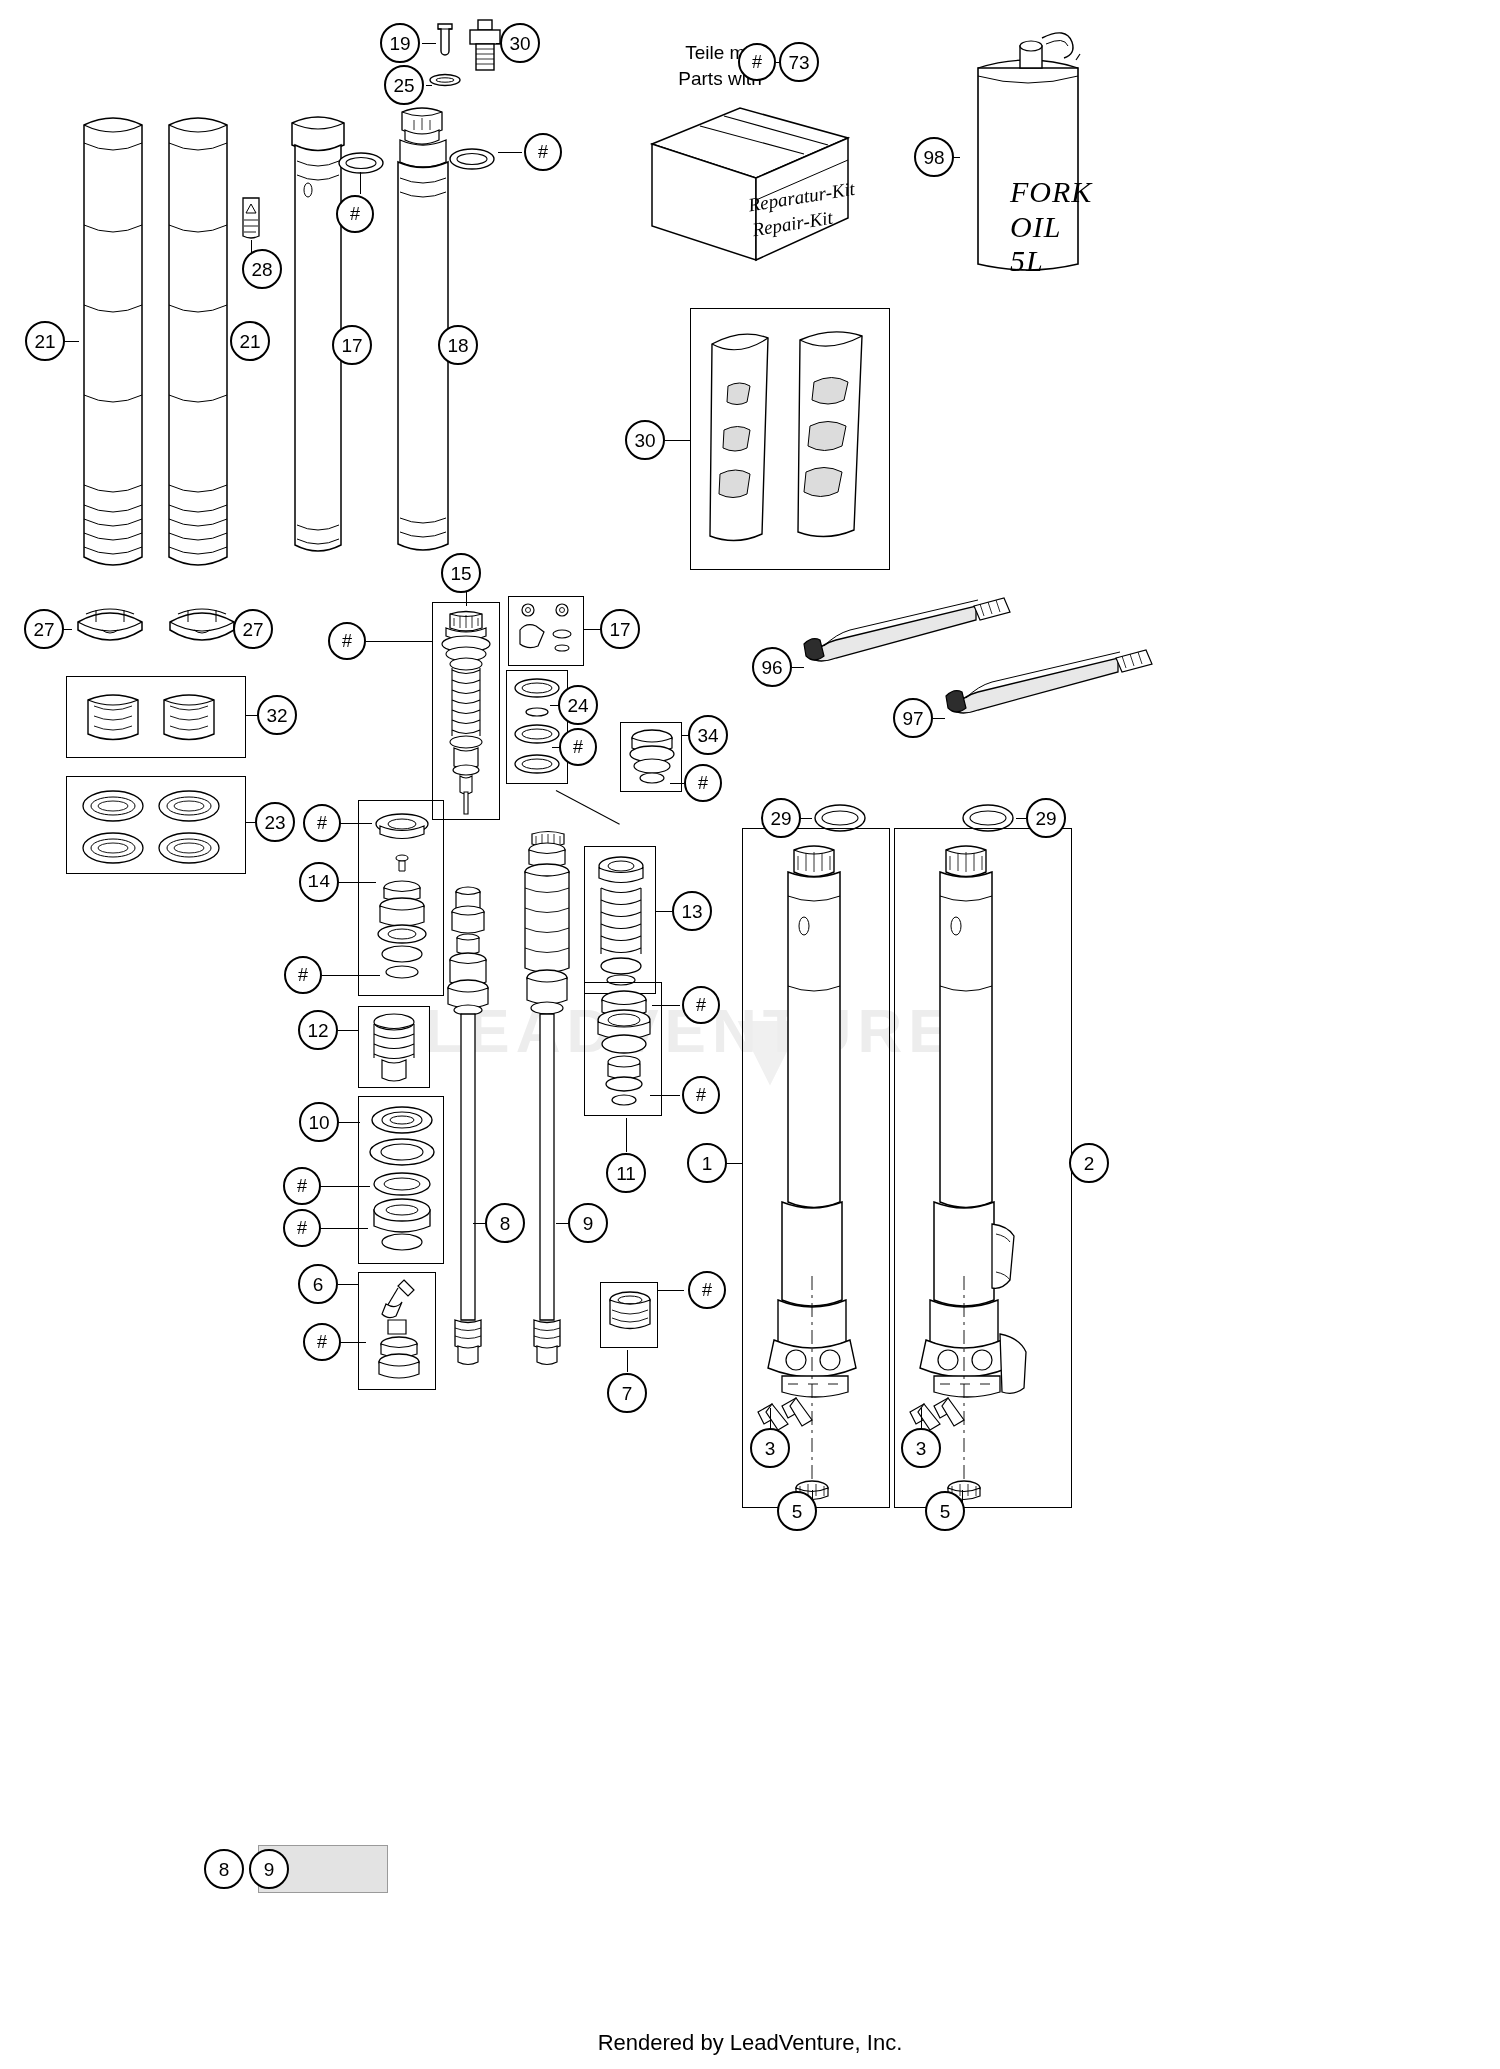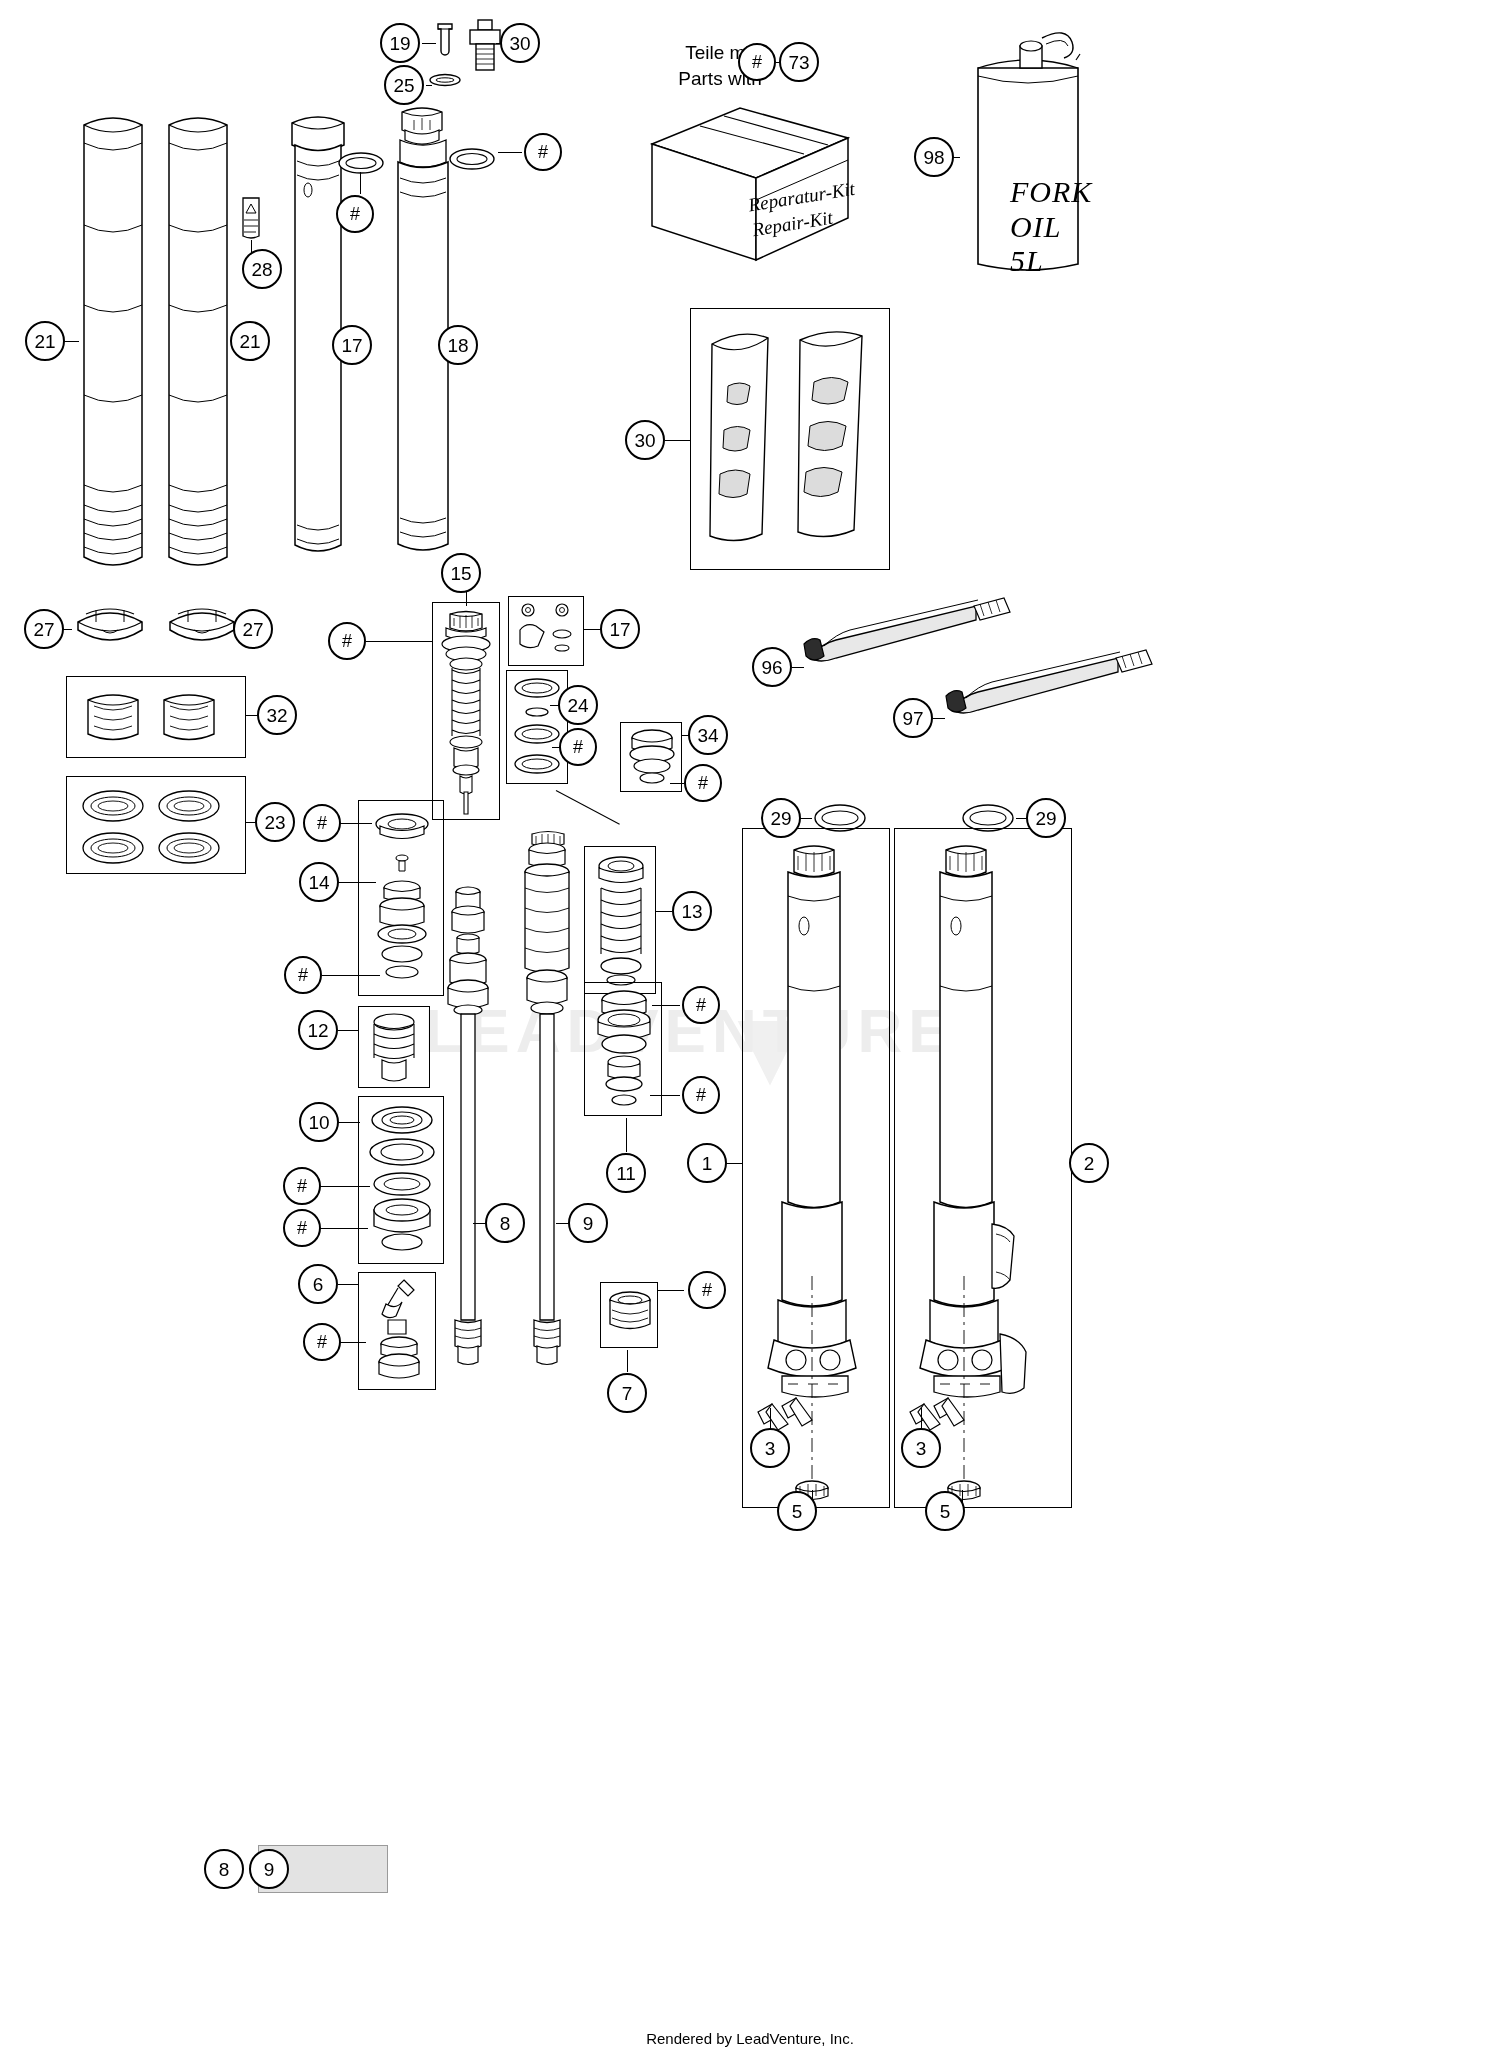--- a/index.html
+++ b/index.html
@@ -113,21 +113,21 @@
     user-select: none;
   }
 
   
   #footer {
     position: absolute;
     left: 0;
     top: 2030px;
     width: 1500px;
     text-align: center;
-    font-size: 15px;
+    font-size: 22px;
   }
 
   
   .part { position: absolute; }
   .part svg { display: block; overflow: visible; }
 
   
   .oil-label {
     position: absolute;
     font-family: "Liberation Serif", serif;
@@ -729,21 +729,21 @@
       <div class="bubble" style="left: 257px; top: 695px; width: 40px; height: 40px;">32</div>
       <div class="bubble" style="left: 255px; top: 802px; width: 40px; height: 40px;">23</div>
       <div class="bubble sm" style="left: 328px; top: 622px; width: 38px; height: 38px;">#</div>
       <div class="bubble" style="left: 441px; top: 553px; width: 40px; height: 40px;">15</div>
       <div class="bubble" style="left: 600px; top: 609px; width: 40px; height: 40px;">17</div>
       <div class="bubble" style="left: 558px; top: 685px; width: 40px; height: 40px;">24</div>
       <div class="bubble sm" style="left: 559px; top: 728px; width: 38px; height: 38px;">#</div>
       <div class="bubble" style="left: 688px; top: 715px; width: 40px; height: 40px;">34</div>
       <div class="bubble sm" style="left: 684px; top: 764px; width: 38px; height: 38px;">#</div>
       <div class="bubble sm" style="left: 303px; top: 804px; width: 38px; height: 38px;">#</div>
-      <div class="bubble" style="left: 299px; top: 862px; width: 40px; height: 40px;">14</div>
+      <div class="bubble" style="left: 299px; top: 862px; width: 40px; height: 40px; font-family: Liberation Mono, monospace;">14</div>
       <div class="bubble sm" style="left: 284px; top: 956px; width: 38px; height: 38px;">#</div>
       <div class="bubble" style="left: 298px; top: 1010px; width: 40px; height: 40px;">12</div>
       <div class="bubble" style="left: 299px; top: 1102px; width: 40px; height: 40px;">10</div>
       <div class="bubble sm" style="left: 283px; top: 1167px; width: 38px; height: 38px;">#</div>
       <div class="bubble sm" style="left: 283px; top: 1209px; width: 38px; height: 38px;">#</div>
       <div class="bubble" style="left: 298px; top: 1264px; width: 40px; height: 40px;">6</div>
       <div class="bubble sm" style="left: 303px; top: 1323px; width: 38px; height: 38px;">#</div>
       <div class="bubble" style="left: 672px; top: 891px; width: 40px; height: 40px;">13</div>
       <div class="bubble sm" style="left: 682px; top: 986px; width: 38px; height: 38px;">#</div>
       <div class="bubble sm" style="left: 682px; top: 1076px; width: 38px; height: 38px;">#</div>

